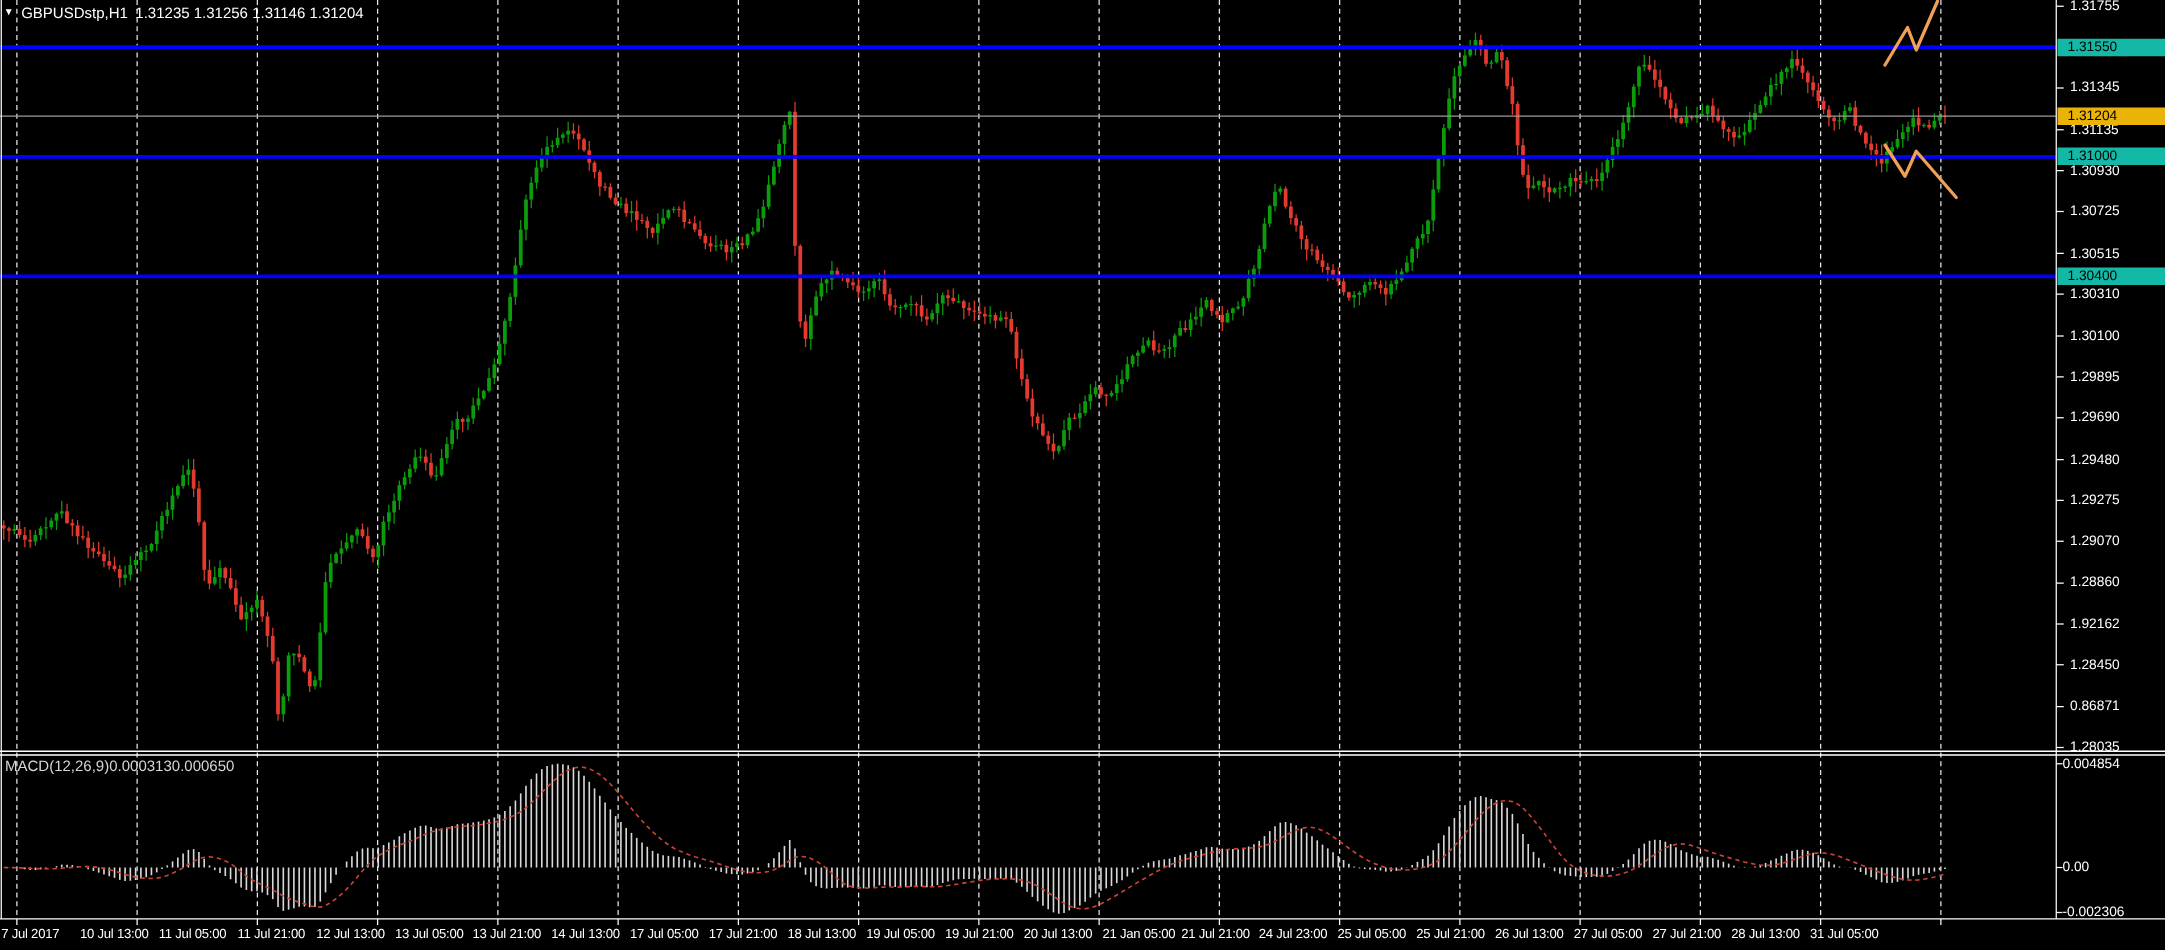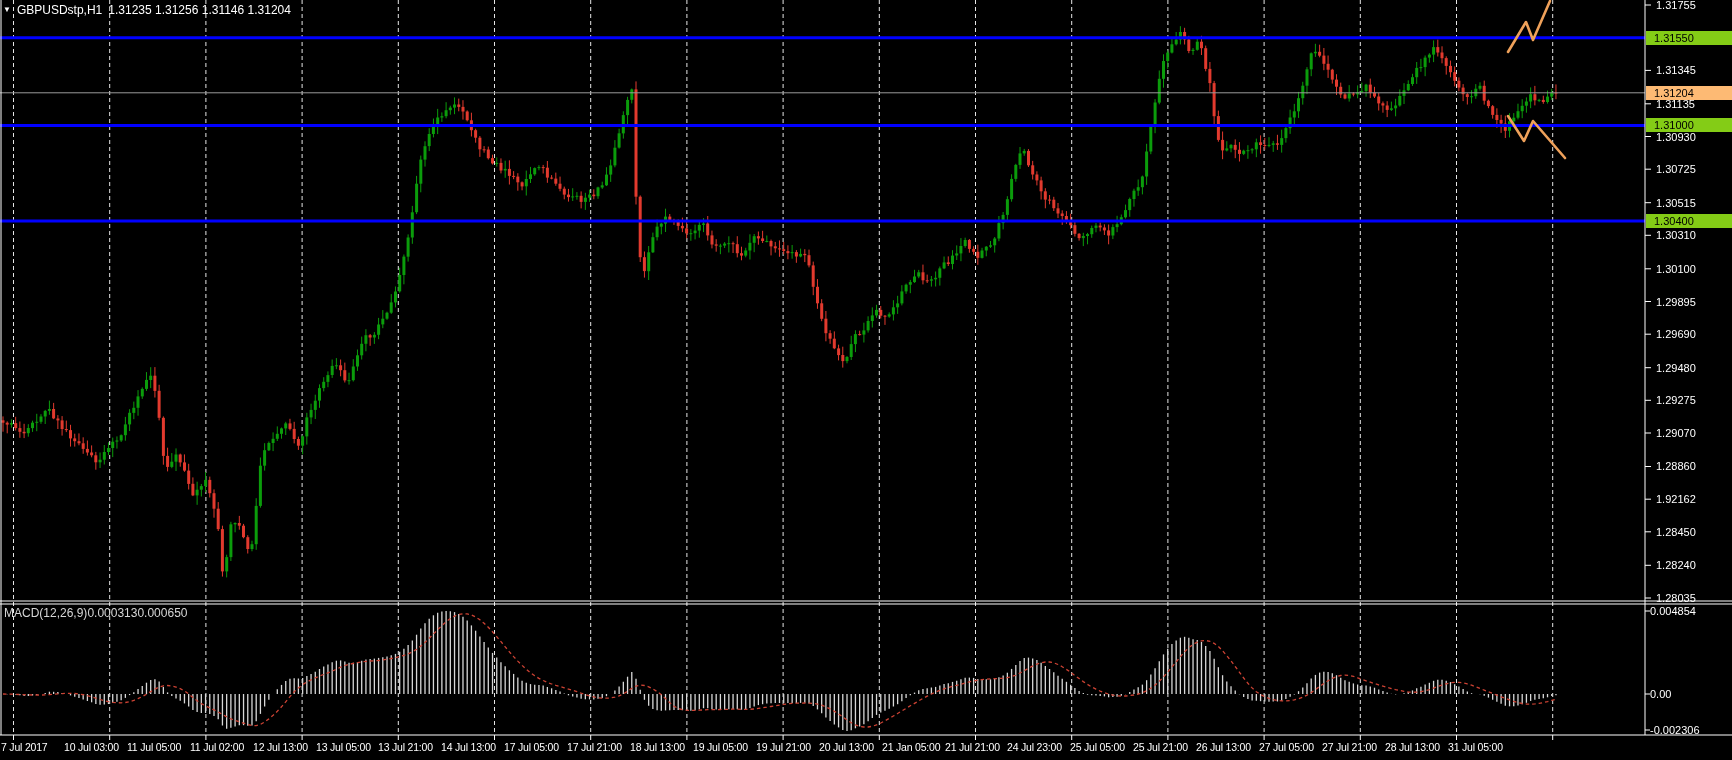--- a/index.html
+++ b/index.html
@@ -10,22 +10,22 @@
   #title-bar{position:absolute;left:3px;top:3px;color:#fff;font-size:12px;
     white-space:nowrap;display:flex;align-items:center;gap:6px;z-index:5;}
   #title-bar .tri{font-size:8px;line-height:12px;}
   #macd-title{position:absolute;left:4px;top:606px;color:#d6d6d6;font-size:12px;
     white-space:nowrap;z-index:5;display:flex;gap:0;}
   .axis-label{position:absolute;left:1656px;color:#fff;font-size:11px;line-height:12px;white-space:nowrap;}
   .macd-axis-label{position:absolute;left:1650px;color:#fff;font-size:11px;line-height:12px;white-space:nowrap;}
   .time-label{position:absolute;top:741px;color:#fff;font-size:10.5px;line-height:12px;white-space:nowrap;letter-spacing:-0.2px;}
   .tag{position:absolute;left:1646px;width:86px;height:14px;font-size:11px;line-height:14px;
     padding-left:8px;color:#000;z-index:4;}
-  .tag.blue{background:#84cc16;}
-  .tag.cur{background:#fdba74;}
+  .tag.blue{background:#14b8a6;}
+  .tag.cur{background:#eab308;}
 </style>
 </head>
 <body>
 
 <div id="app">
   <svg id="plot-svg" width="1732" height="760">
       <line x1="13.5" y1="0" x2="13.5" y2="733" stroke="#e6e6e6" stroke-width="1" stroke-dasharray="4,3"></line>
       <line x1="13.5" y1="735" x2="13.5" y2="740" stroke="#ffffff" stroke-width="1"></line>
       <line x1="109.7" y1="0" x2="109.7" y2="733" stroke="#e6e6e6" stroke-width="1" stroke-dasharray="4,3"></line>
       <line x1="109.7" y1="735" x2="109.7" y2="740" stroke="#ffffff" stroke-width="1"></line>
@@ -1223,33 +1223,33 @@
       <div class="axis-label" style="top: 229px;">1.30310</div>
       <div class="axis-label" style="top: 263px;">1.30100</div>
       <div class="axis-label" style="top: 296px;">1.29895</div>
       <div class="axis-label" style="top: 328px;">1.29690</div>
       <div class="axis-label" style="top: 362px;">1.29480</div>
       <div class="axis-label" style="top: 394px;">1.29275</div>
       <div class="axis-label" style="top: 427px;">1.29070</div>
       <div class="axis-label" style="top: 460px;">1.28860</div>
       <div class="axis-label" style="top: 493px;">1.92162</div>
       <div class="axis-label" style="top: 526px;">1.28450</div>
-      <div class="axis-label" style="top: 559px;">1.28240</div>
+      <div class="axis-label" style="top: 559px;">0.86871</div>
       <div class="axis-label" style="top: 592px;">1.28035</div>
     </div>
   <div id="macd-axis">
       <div class="macd-axis-label" style="top: 605px;">0.004854</div>
       <div class="macd-axis-label" style="top: 688px;">0.00</div>
       <div class="macd-axis-label" style="top: 724px;">-0.002306</div>
     </div>
   <div id="time-axis">
       <div class="time-label" style="left: 1px;">7 Jul 2017</div>
-      <div class="time-label" style="left: 64px;">10 Jul 03:00</div>
+      <div class="time-label" style="left: 64px;">10 Jul 13:00</div>
       <div class="time-label" style="left: 127px;">11 Jul 05:00</div>
-      <div class="time-label" style="left: 190px;">11 Jul 02:00</div>
+      <div class="time-label" style="left: 190px;">11 Jul 21:00</div>
       <div class="time-label" style="left: 253px;">12 Jul 13:00</div>
       <div class="time-label" style="left: 316px;">13 Jul 05:00</div>
       <div class="time-label" style="left: 378px;">13 Jul 21:00</div>
       <div class="time-label" style="left: 441px;">14 Jul 13:00</div>
       <div class="time-label" style="left: 504px;">17 Jul 05:00</div>
       <div class="time-label" style="left: 567px;">17 Jul 21:00</div>
       <div class="time-label" style="left: 630px;">18 Jul 13:00</div>
       <div class="time-label" style="left: 693px;">19 Jul 05:00</div>
       <div class="time-label" style="left: 756px;">19 Jul 21:00</div>
       <div class="time-label" style="left: 819px;">20 Jul 13:00</div>

